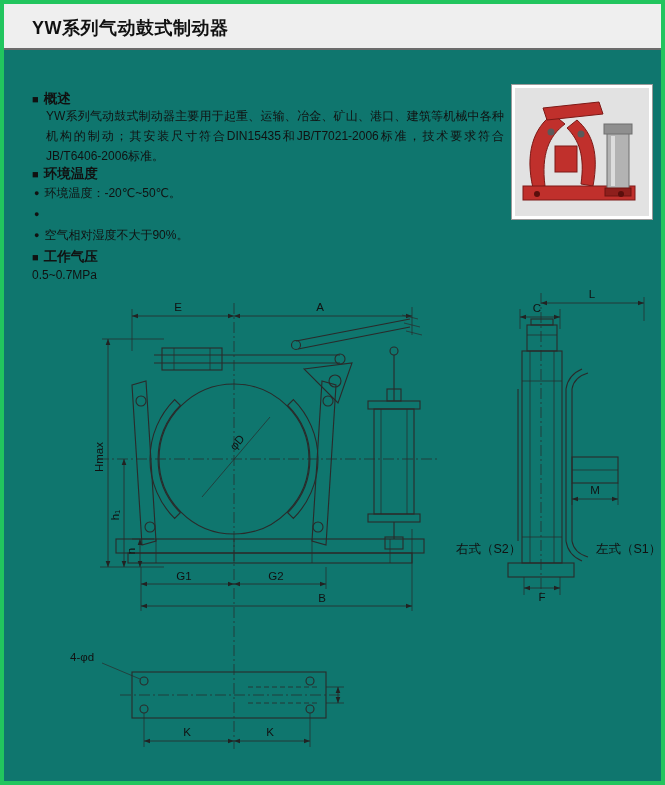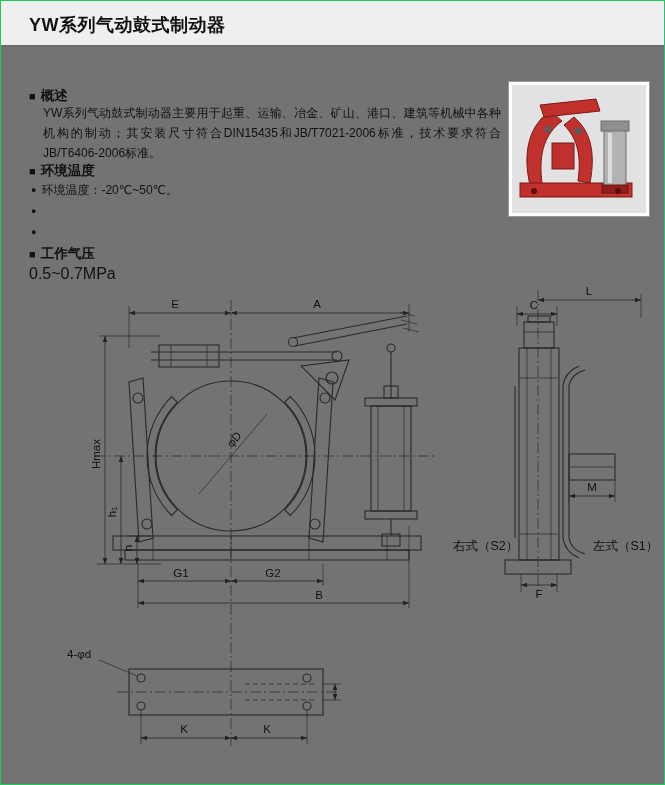--- a/index.html
+++ b/index.html
@@ -1,29 +1,29 @@
 <!DOCTYPE html>
 <html><head>
 <meta charset="utf-8">
 <style>
   *{box-sizing:border-box;margin:0;padding:0}
   html,body{width:665px;height:785px;background:#fff;color:#111;
     font-family:"Liberation Sans","DejaVu Sans",sans-serif}
-  .page{position:relative;width:665px;height:785px;background:#737373;
-    border:1px solid #22c55e;overflow:hidden}
+  .page{position:relative;width:665px;height:785px;background:#0f766e;
+    border:4px solid #22c55e;overflow:hidden}
   .header{position:absolute;left:0;top:0;width:100%;height:46px;
     background:#efefef;border-bottom:2px solid #6b6b6b}
   .title{position:absolute;left:28px;top:12px;font-size:18px;font-weight:bold;letter-spacing:.5px}
   .sec-head{position:absolute;left:28px;font-size:13.5px;font-weight:bold;display:flex;align-items:center;gap:5px}
   .marker{font-size:11px;line-height:1}
   .body-text{position:absolute;left:42px;top:103px;width:458px;font-size:12px;line-height:1.65;text-align:justify}
   .cond-list{position:absolute;left:30px;top:179px;width:470px;font-size:12px}
   .cond-item{display:flex;gap:5px;line-height:21px;align-items:flex-start}
   .dot{font-size:9px;line-height:21px}
-  .pressure-value{position:absolute;left:28px;top:264px;font-size:16px}
+  .pressure-value{position:absolute;left:28px;top:264px;font-size:12px}
   .photo{position:absolute;left:507px;top:80px;width:142px;height:136px;
     border:1px solid #9a9a9a;background:#fff;padding:3px}
   .photo-inner{width:100%;height:100%;background:#e2e2e2}
   svg text{font-family:"Liberation Sans","DejaVu Sans",sans-serif;font-size:11.5px;fill:#111}
   svg text.side-label{font-size:12.5px}
   .part{fill:none;stroke:#2a2a2a;stroke-width:1.1}
   .thin{fill:none;stroke:#2a2a2a;stroke-width:.7}
   .dim{fill:none;stroke:#2a2a2a;stroke-width:.8}
   .ext{fill:none;stroke:#2a2a2a;stroke-width:.7}
   .cl{fill:none;stroke:#2a2a2a;stroke-width:.7;stroke-dasharray:11 3 2 3}
@@ -77,20 +77,21 @@
   <div class="cond-list">
     <div class="cond-item">
       <span class="dot">●</span>
       <span>环境温度：-20℃~50℃。</span>
     </div>
     <div class="cond-item">
       <span class="dot">●</span>
     </div>
     <div class="cond-item">
       <span class="dot">●</span>
+      <span>空气相对湿度不大于90%。</span>
     </div>
   </div>
 
   <div class="sec-head" style="top:244px">
     <span class="marker">■</span>
     <span>工作气压</span>
   </div>
   <div class="pressure-value">0.5~0.7MPa</div>
 
   <svg id="drawings" width="665" height="500" viewBox="0 0 665 500">

